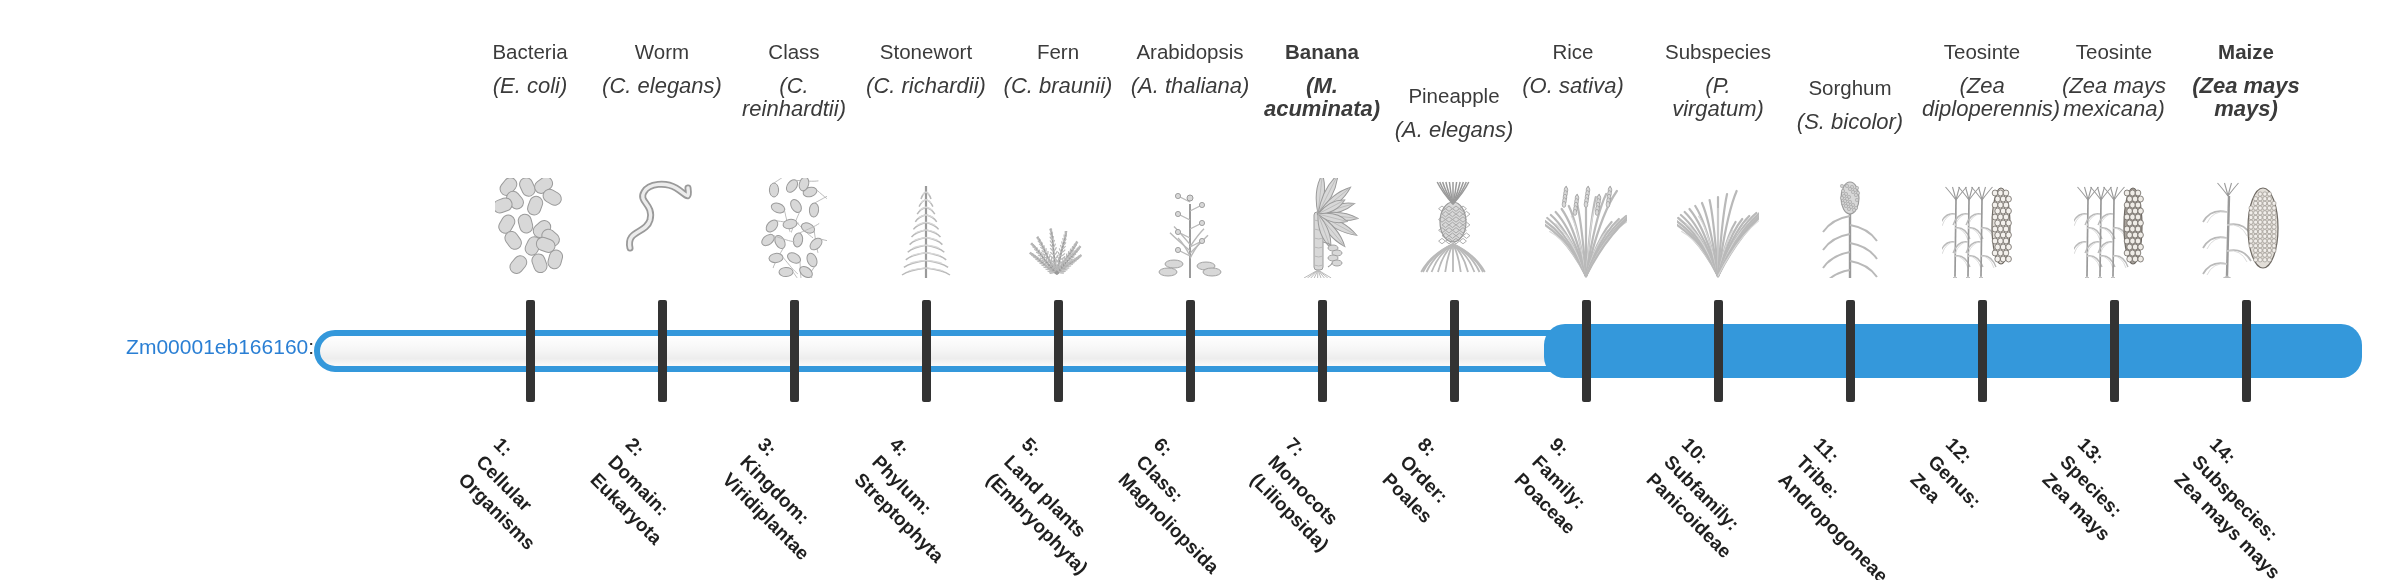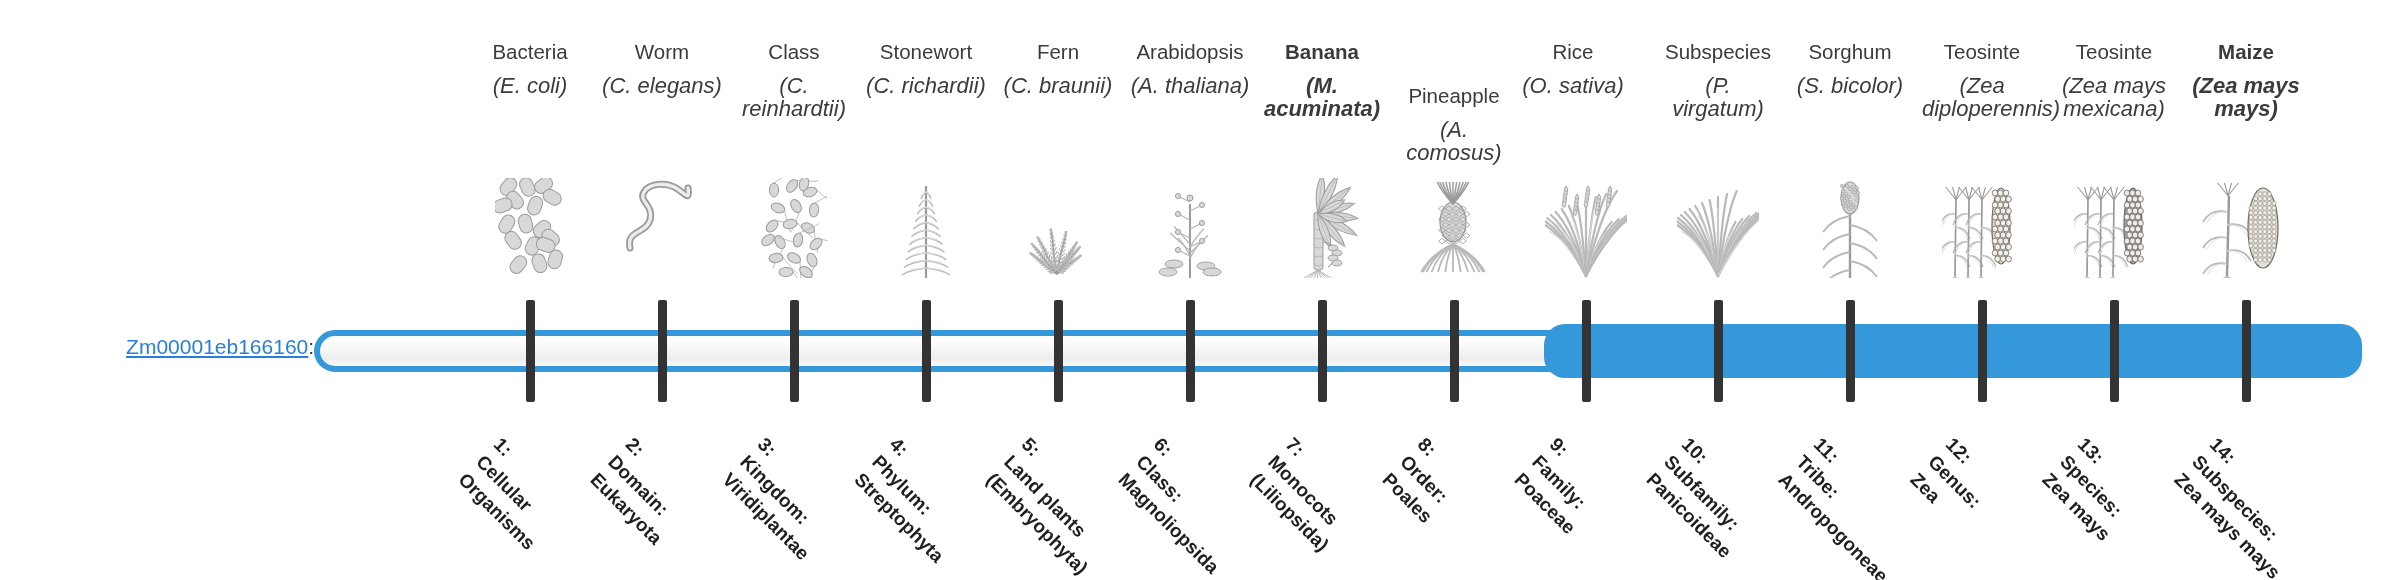--- a/index.html
+++ b/index.html
@@ -8,21 +8,21 @@
     font-family:"Liberation Sans","DejaVu Sans",sans-serif;
     color:#333333;overflow:hidden;position:relative;
   }
   #stage{position:absolute;inset:0;}
 
   
   .gene-caption{
     position:absolute;left:40px;top:335px;width:420px;
     text-align:right;font-size:21px;color:#333;white-space:nowrap;
   }
-  .gene-link{color:#2a7fd4;text-decoration:underline;cursor:pointer;}
+  .gene-link{color:#2a7fd4;cursor:pointer;}
 
   
   .col{position:absolute;top:40px;width:120px;text-align:center;}
   .common{font-size:20.5px;color:#3b3b3b;line-height:24px;white-space:nowrap;}
   .latin{font-size:22px;font-style:italic;color:#3b3b3b;line-height:23px;margin-top:10px;}
 
   
   .art{position:absolute;top:178px;width:120px;height:105px;}
   .art svg{display:block;margin:0 auto;}
 
@@ -82,31 +82,31 @@
       <div class="col" style="left: 1130px;">
         <div class="common">Arabidopsis</div>
         <div class="latin">(A. thaliana)</div>
       </div>
       <div class="col" style="left: 1262px; font-weight: bold;">
         <div class="common">Banana</div>
         <div class="latin">(M. acuminata)</div>
       </div>
       <div class="col" style="left: 1394px; margin-top: 44px;">
         <div class="common">Pineapple</div>
-        <div class="latin">(A. comosus)</div>
+        <div class="latin">(A. elegans)</div>
       </div>
       <div class="col" style="left: 1513px;">
         <div class="common">Rice</div>
         <div class="latin">(O. sativa)</div>
       </div>
       <div class="col" style="left: 1658px;">
         <div class="common">Subspecies</div>
         <div class="latin">(P. virgatum)</div>
       </div>
-      <div class="col" style="left: 1790px;">
+      <div class="col" style="left: 1790px; margin-top: 36px;">
         <div class="common">Sorghum</div>
         <div class="latin">(S. bicolor)</div>
       </div>
       <div class="col" style="left: 1922px;">
         <div class="common">Teosinte</div>
         <div class="latin">(Zea diploperennis)</div>
       </div>
       <div class="col" style="left: 2054px;">
         <div class="common">Teosinte</div>
         <div class="latin">(Zea mays mexicana)</div>

